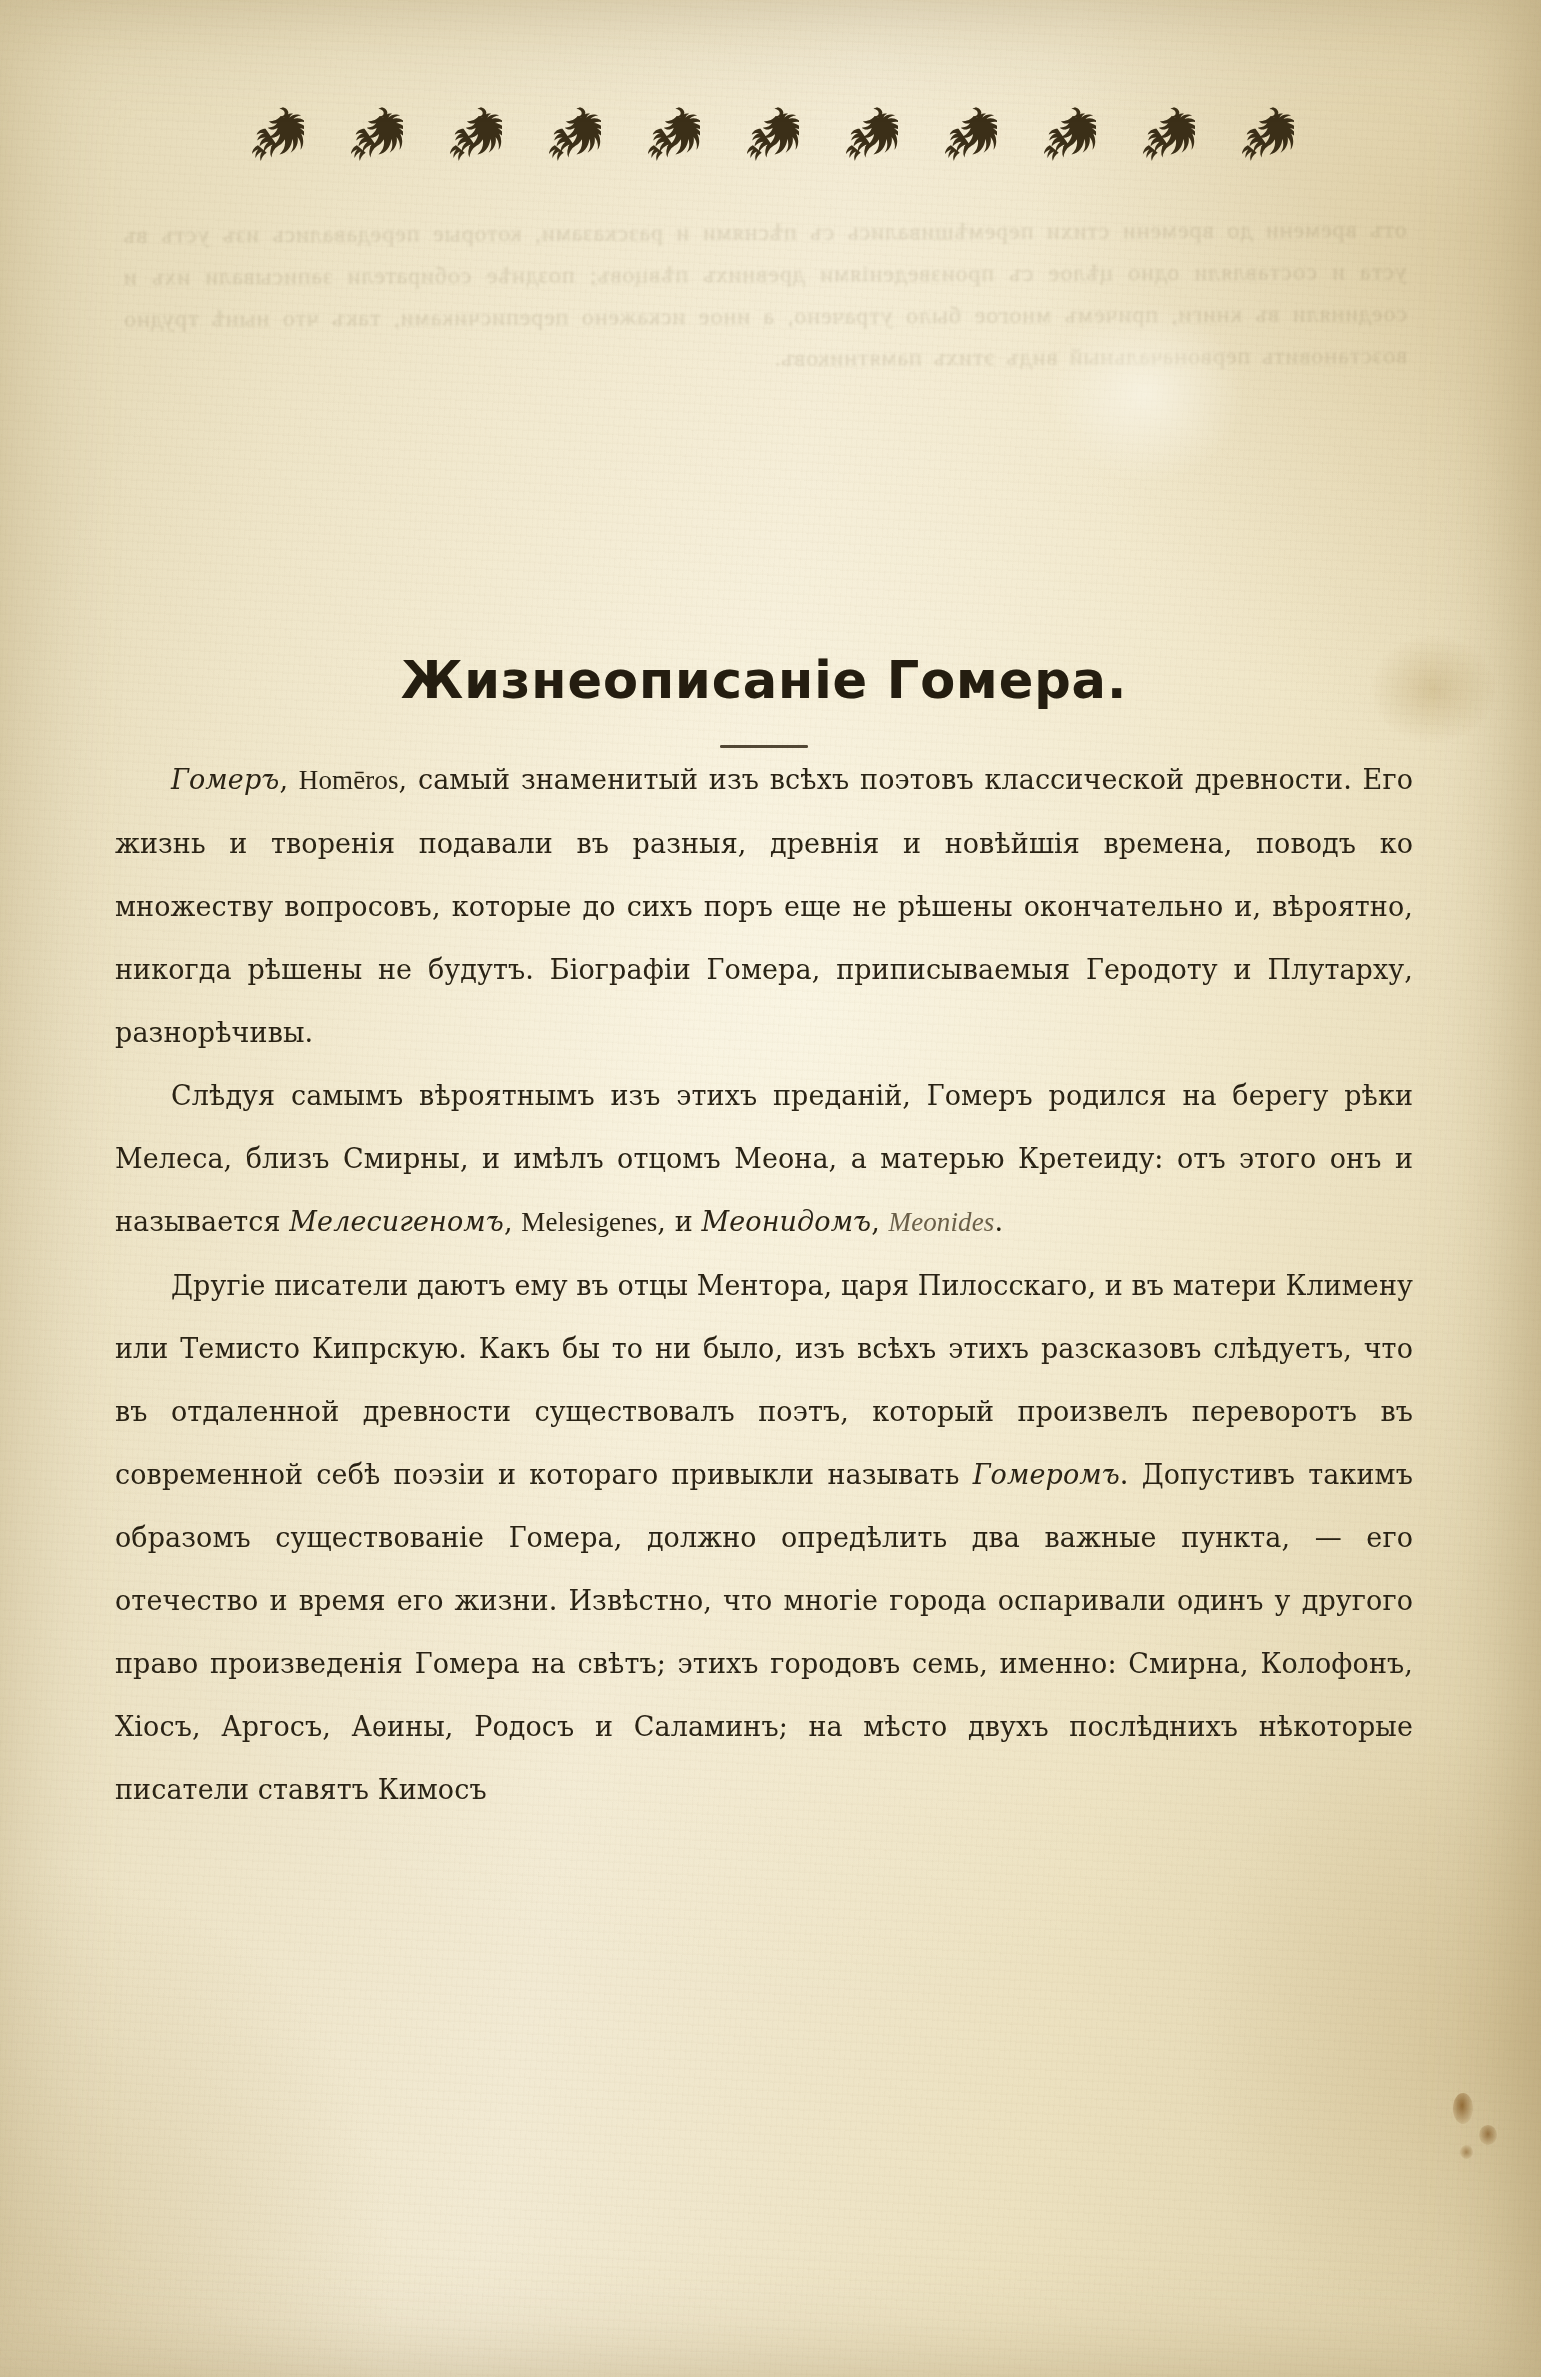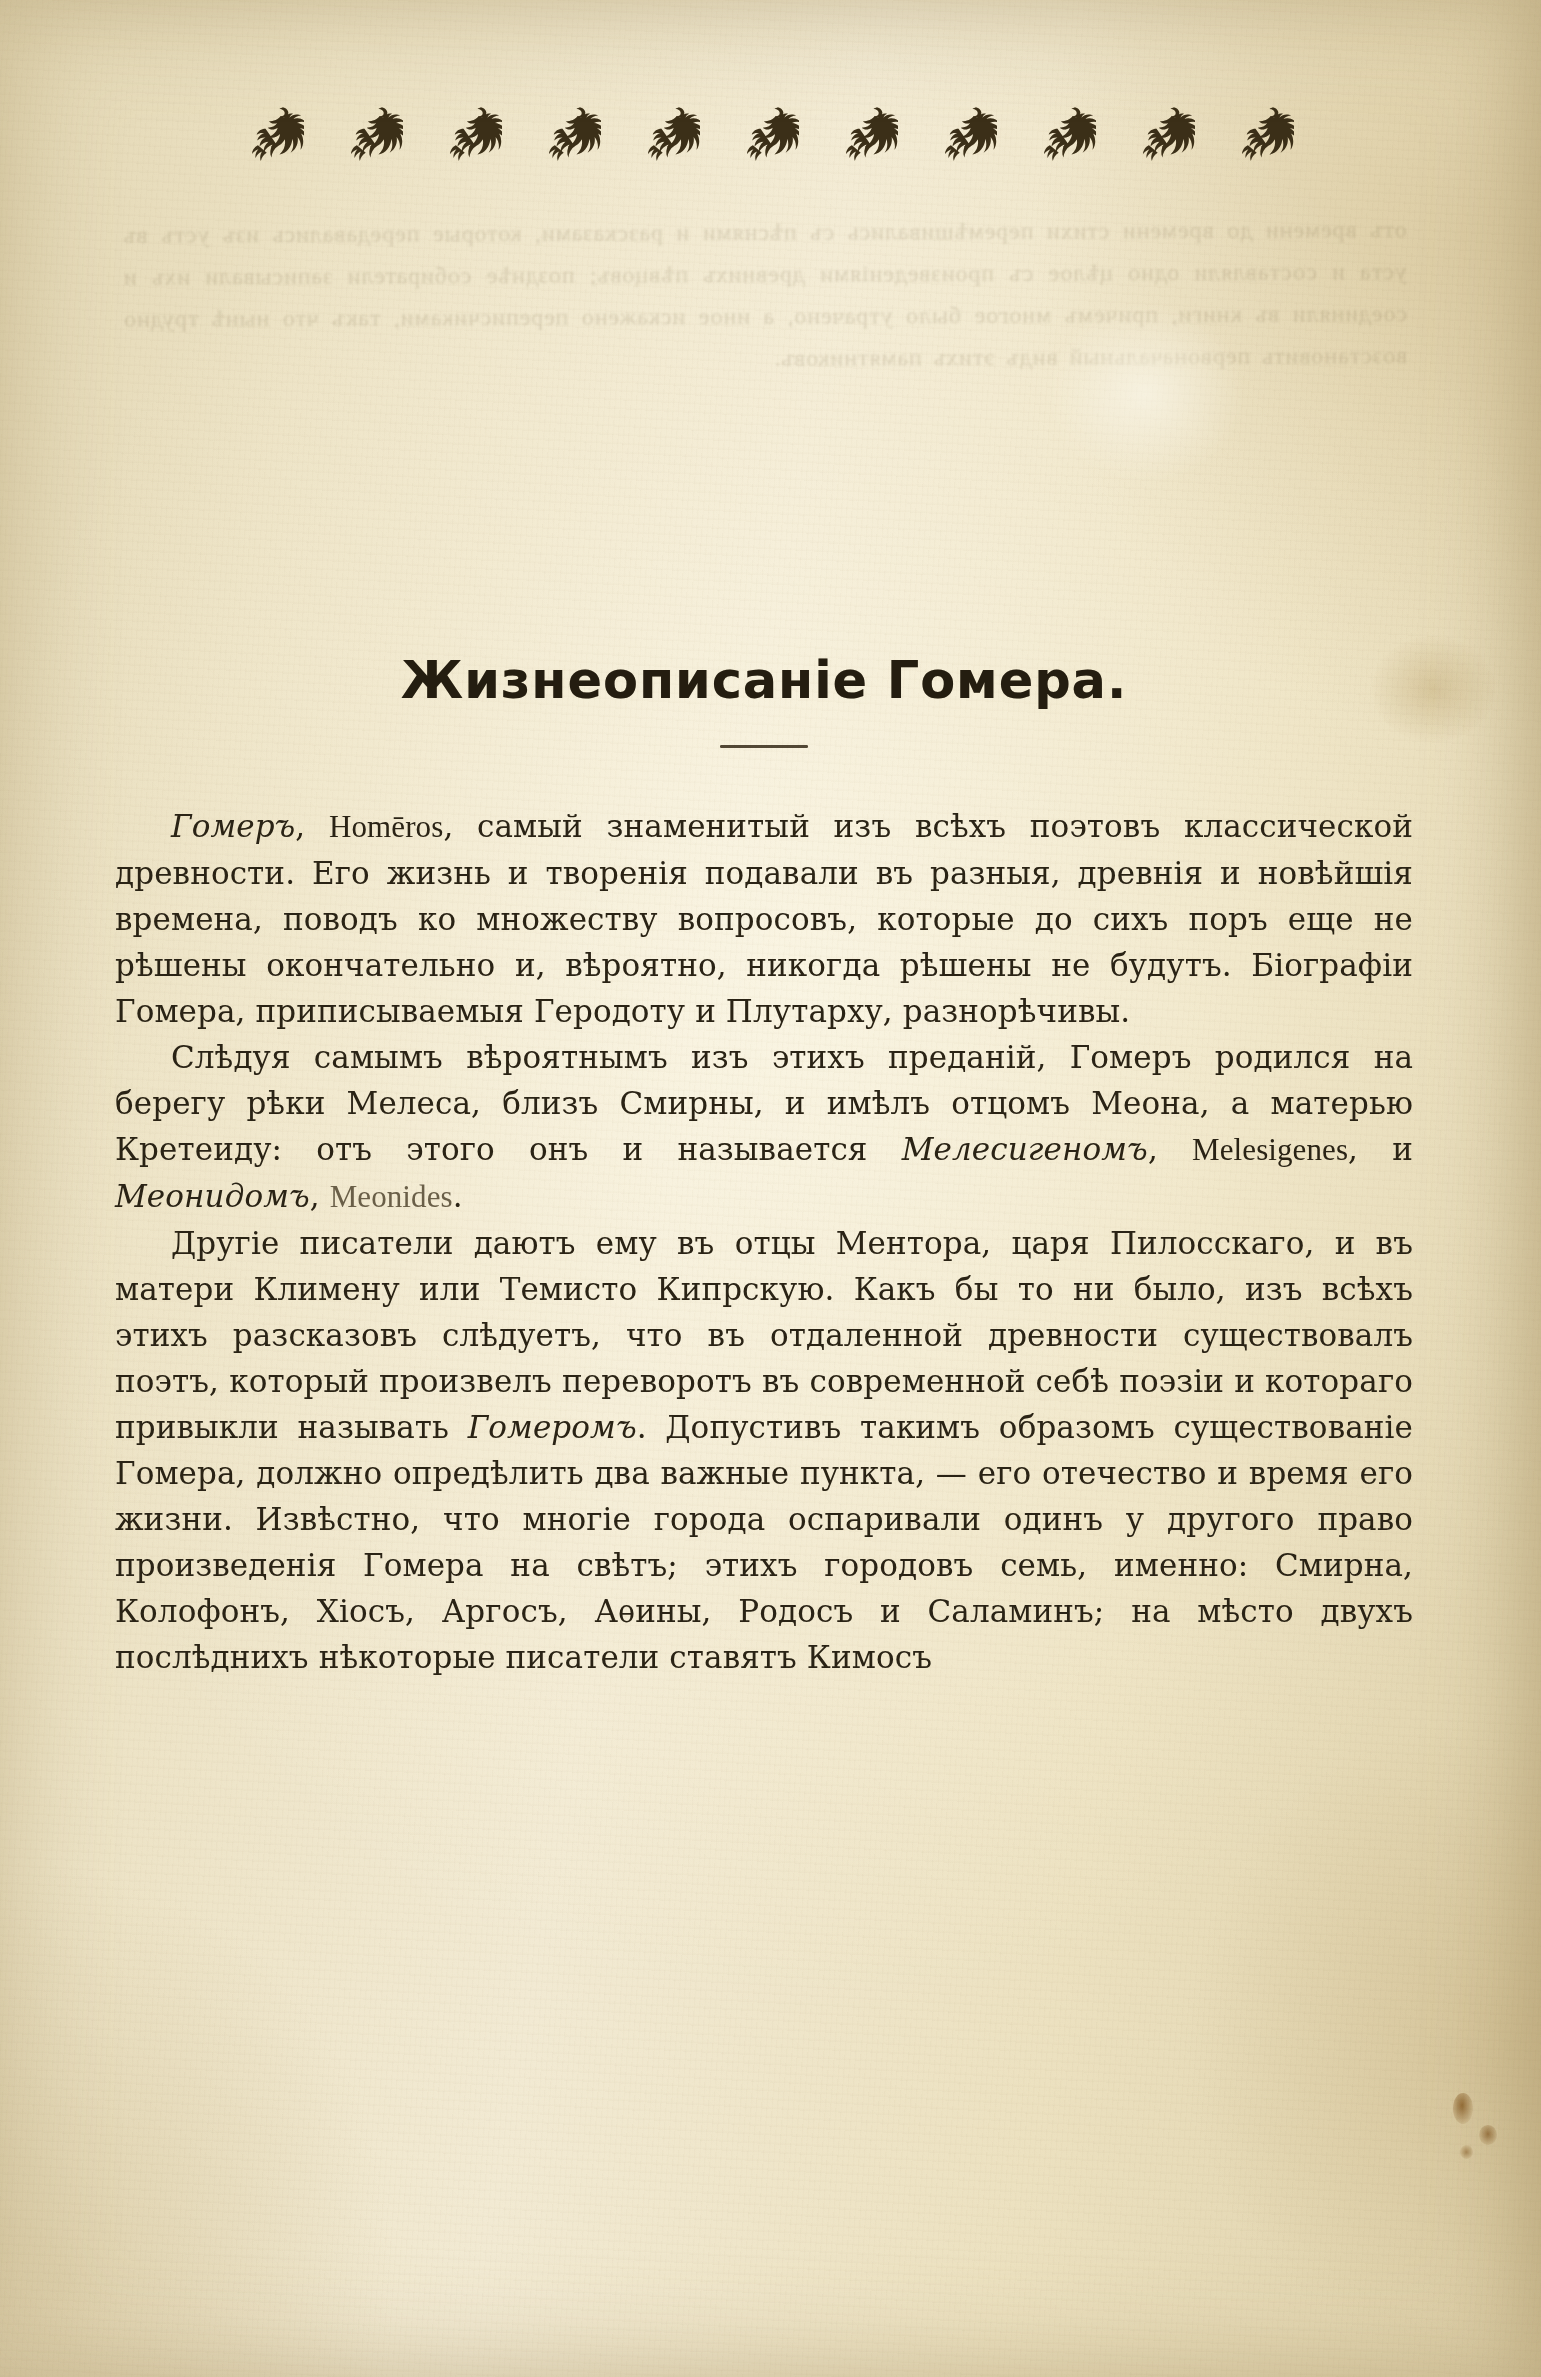--- a/index.html
+++ b/index.html
@@ -97,24 +97,23 @@
   .rule {
     width: 88px;
     height: 2.9px;
     background: #3a2f1c;
     margin: 35px auto 0 auto;
     border-radius: 1.2px;
     opacity: 0.88;
   }
 
   .body-text {
-    margin-top: 55px;
     font-family: "DejaVu Serif", serif;
-    font-size: 31px;
-    line-height: 46px;
+    font-size: 27px;
+    line-height: 63px;
     color: #2a2315;
     text-align: justify;
     text-justify: inter-word;
     letter-spacing: 0.1px;
   }
   .body-text p {
     margin: 0;
     text-indent: 56px;
   }
   .body-text p + p { margin-top: 0; }
@@ -122,20 +121,21 @@
   .ital {
     font-style: italic;
   }
   .lat {
     font-family: "Liberation Serif", serif;
     font-style: normal;
   }
   .lat-faint {
     font-family: "Liberation Serif", serif;
     color: #6a5f48;
+    font-style: italic;
   }
 
   
   .spot {
     position: absolute;
     border-radius: 50%;
     pointer-events: none;
     mix-blend-mode: multiply;
   }
   .spot.s1 { left: 1453px; top: 2093px; width: 20px; height: 30.5px;

